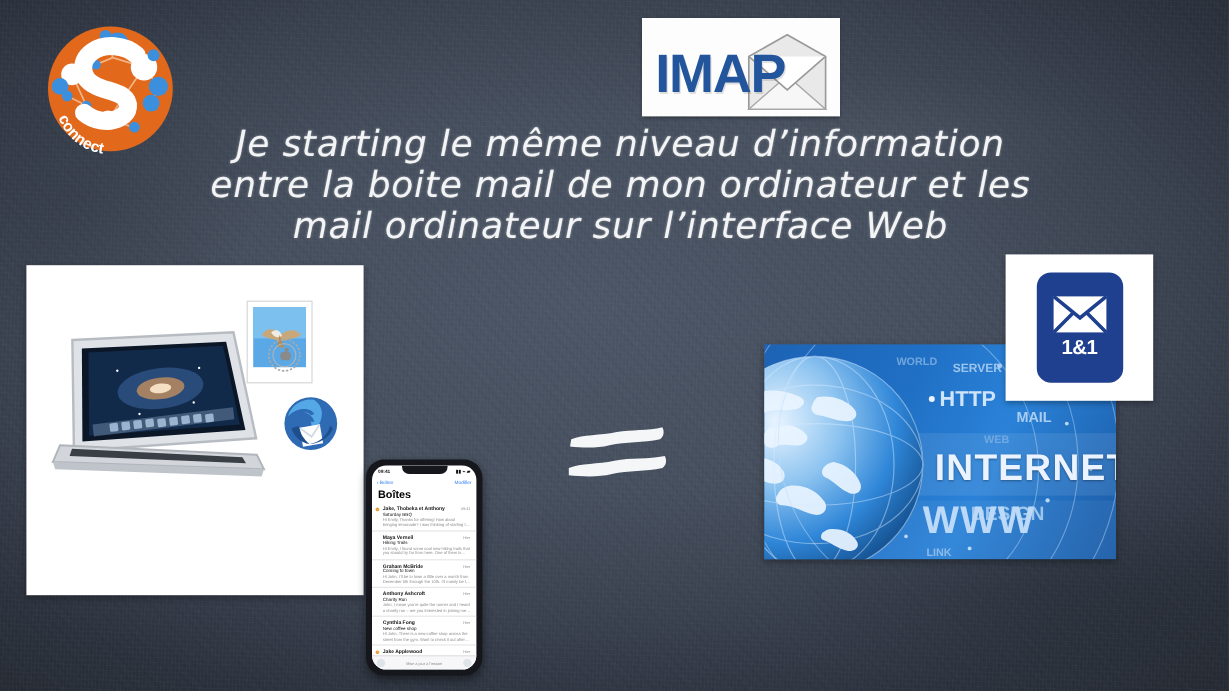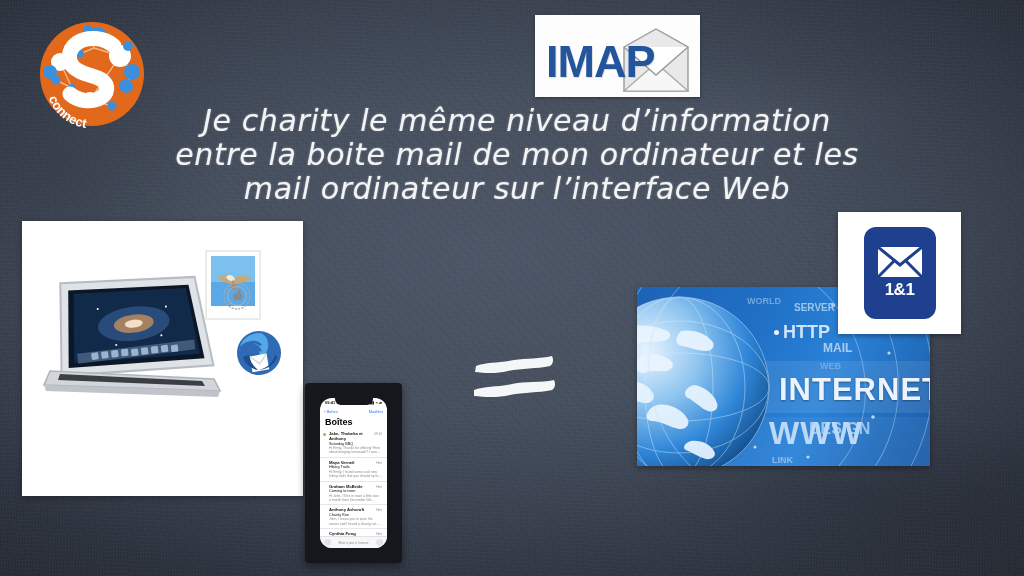--- a/index.html
+++ b/index.html
@@ -76,23 +76,23 @@
   #macbook { position:absolute; left:20px; top:46px; width:180px; height:150px; }
   #stamp {
     position:absolute; left:182px; top:28px; width:58px; height:72px;
   }
   #tbird { position:absolute; left:213px; top:108px; width:48px; height:48px; }
 
   
   #phone {
     position:absolute; left:305px; top:383px; width:97px; height:180px;
     background:#15171c;
-    border-radius:4px;
+    border-radius:15px;
     box-shadow:0 3px 8px rgba(0,0,0,.45);
-    padding:15px;
+    padding:5px;
   }
   #phone-screen {
     position:relative; width:100%; height:100%;
     background:#ffffff; border-radius:12px; overflow:hidden;
   }
   #notch {
     position:absolute; left:50%; transform:translateX(-50%); top:0;
     width:38px; height:7px; background:#15171c;
     border-bottom-left-radius:6px; border-bottom-right-radius:6px; z-index:5;
   }
@@ -163,21 +163,21 @@
     color:#eaf3ff; text-shadow:0 1px 2px rgba(0,0,0,.35);
   }
   #w-http { left:146px; top:35px; font-size:18px; color:#cfe4fb; }
   #w-http:before {
     content:""; position:absolute; left:-9px; top:8px; width:5px; height:5px;
     border-radius:50%; background:#eaf3ff;
   }
   #w-www { left:132px; top:128px; font-size:32px; color:#bcd9f7; letter-spacing:1px; }
   #w-world { left:110px; top:9px; font-size:9px; color:#7fb1e4; opacity:.85;}
   #w-server { left:157px; top:15px; font-size:10px; color:#9cc5ee; }
-  #w-mail { left:169px; top:54px; font-size:12px; color:#a8cdf1;padding-left:17px; }
+  #w-mail { left:193px; top:54px; font-size:12px; color:#a8cdf1;padding-left:17px; }
   #w-web { left:183px; top:74px; font-size:9px; color:#7fb1e4; opacity:.8;}
   #w-design { left:172px; top:133px; font-size:16px; color:#9cc5ee; }
   #w-link { left:135px; top:168px; font-size:9px; color:#8dbbe9; }
 
   
   #oneandone-card {
     position:absolute; left:838px; top:212px; width:123px; height:122px;
     background:#ffffff; box-shadow:0 2px 5px rgba(0,0,0,.35);
     display:flex; align-items:center; justify-content:center;
   }
@@ -248,21 +248,21 @@
     <svg id="imap-env" viewBox="0 0 76 68">
       <path d="M6 20 L38 2 L70 20 L70 64 L6 64 Z" fill="#e9e9e9" stroke="#9a9a9a" stroke-width="1.4"></path>
       <path d="M6 64 L38 36 L70 64 Z" fill="#f7f7f7" stroke="#a8a8a8" stroke-width="1.2"></path>
       <path d="M6 20 L38 48 L70 20" fill="#ffffff" stroke="#9a9a9a" stroke-width="1.4"></path>
     </svg>
     <div id="imap-word">IMAP</div>
   </div>
 </div>
 
 <div id="headline">
-  <span class="ln">Je charity le même niveau d’information</span>
+  <span class="ln">Je starting le même niveau d’information</span>
   <span class="ln">entre la boite mail de mon ordinateur et les</span>
   <span class="ln">mail ordinateur sur l’interface Web</span>
 </div>
 
 <div id="left-panel">
 
   <svg id="macbook" viewBox="0 0 180 150">
     <g transform="rotate(-7 90 75)">
       <path d="M26 8 L160 18 L168 108 L16 100 Z" fill="#dfe2e6" stroke="#b7bcc3" stroke-width="2"></path>
       <path d="M33 16 L153 25 L160 100 L24 93 Z" fill="#0b1626"></path>

